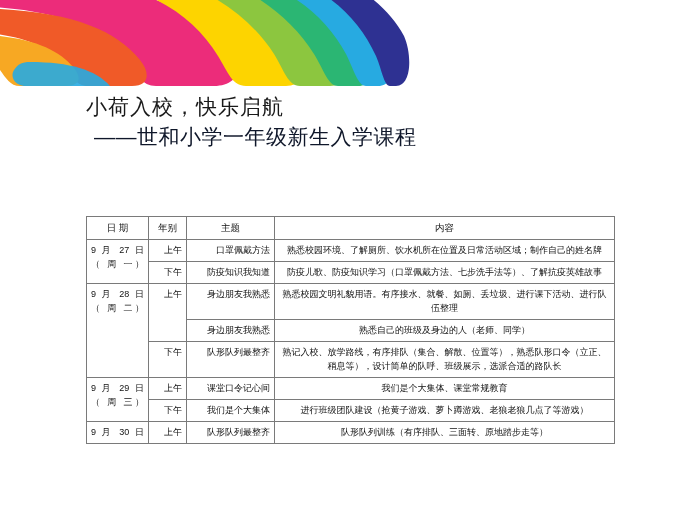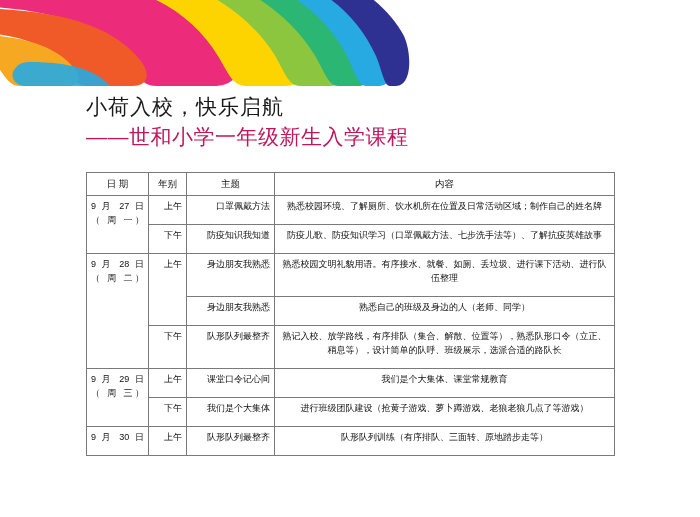--- a/index.html
+++ b/index.html
@@ -36,45 +36,47 @@
   }
   .title-line1 {
     font-size: 21px;
     color: #1a1a1a;
     letter-spacing: 1px;
     line-height: 30px;
     white-space: nowrap;
   }
   .title-line2 {
     font-size: 21px;
-    color: #be185d;
+    color: #0f172a;
     letter-spacing: 0.5px;
     line-height: 30px;
     white-space: nowrap;
+    margin-left: 8px;
   }
 
   
   .schedule-wrap {
     position: absolute;
     left: 86px;
     top: 172px;
     width: 528px;
   }
   table.schedule {
     border-collapse: collapse;
     width: 100%;
     table-layout: fixed;
     font-size: 9px;
     color: #111;
+    margin-top: 44px;
   }
   table.schedule th,
   table.schedule td {
     border: 1px solid #7a7a7a;
     vertical-align: top;
-    padding: 3px 4px 11px 4px;
+    padding: 3px 4px 4px 4px;
     line-height: 14px;
     font-weight: normal;
   }
   table.schedule thead th {
     text-align: center;
     padding: 4px 2px;
     font-size: 9.5px;
   }
   col.c-date { width: 62px; }
   col.c-half { width: 38px; }

